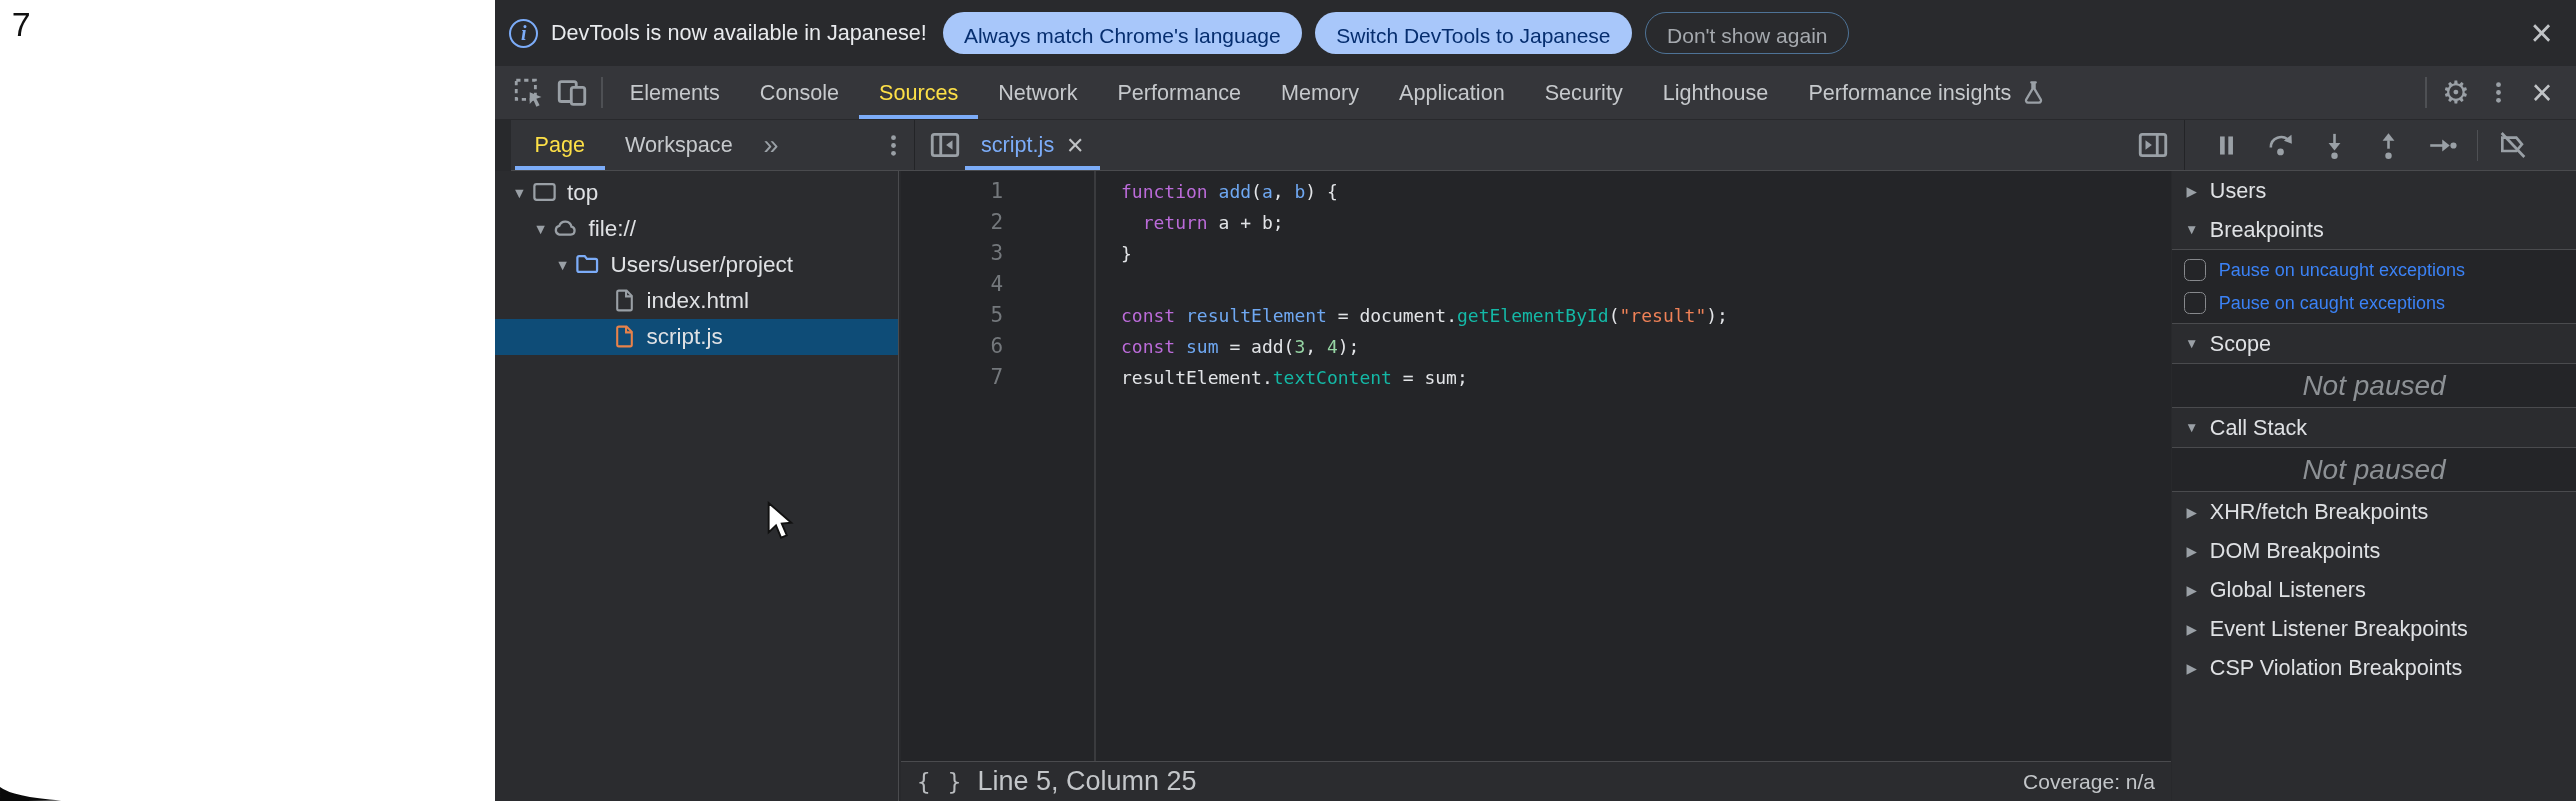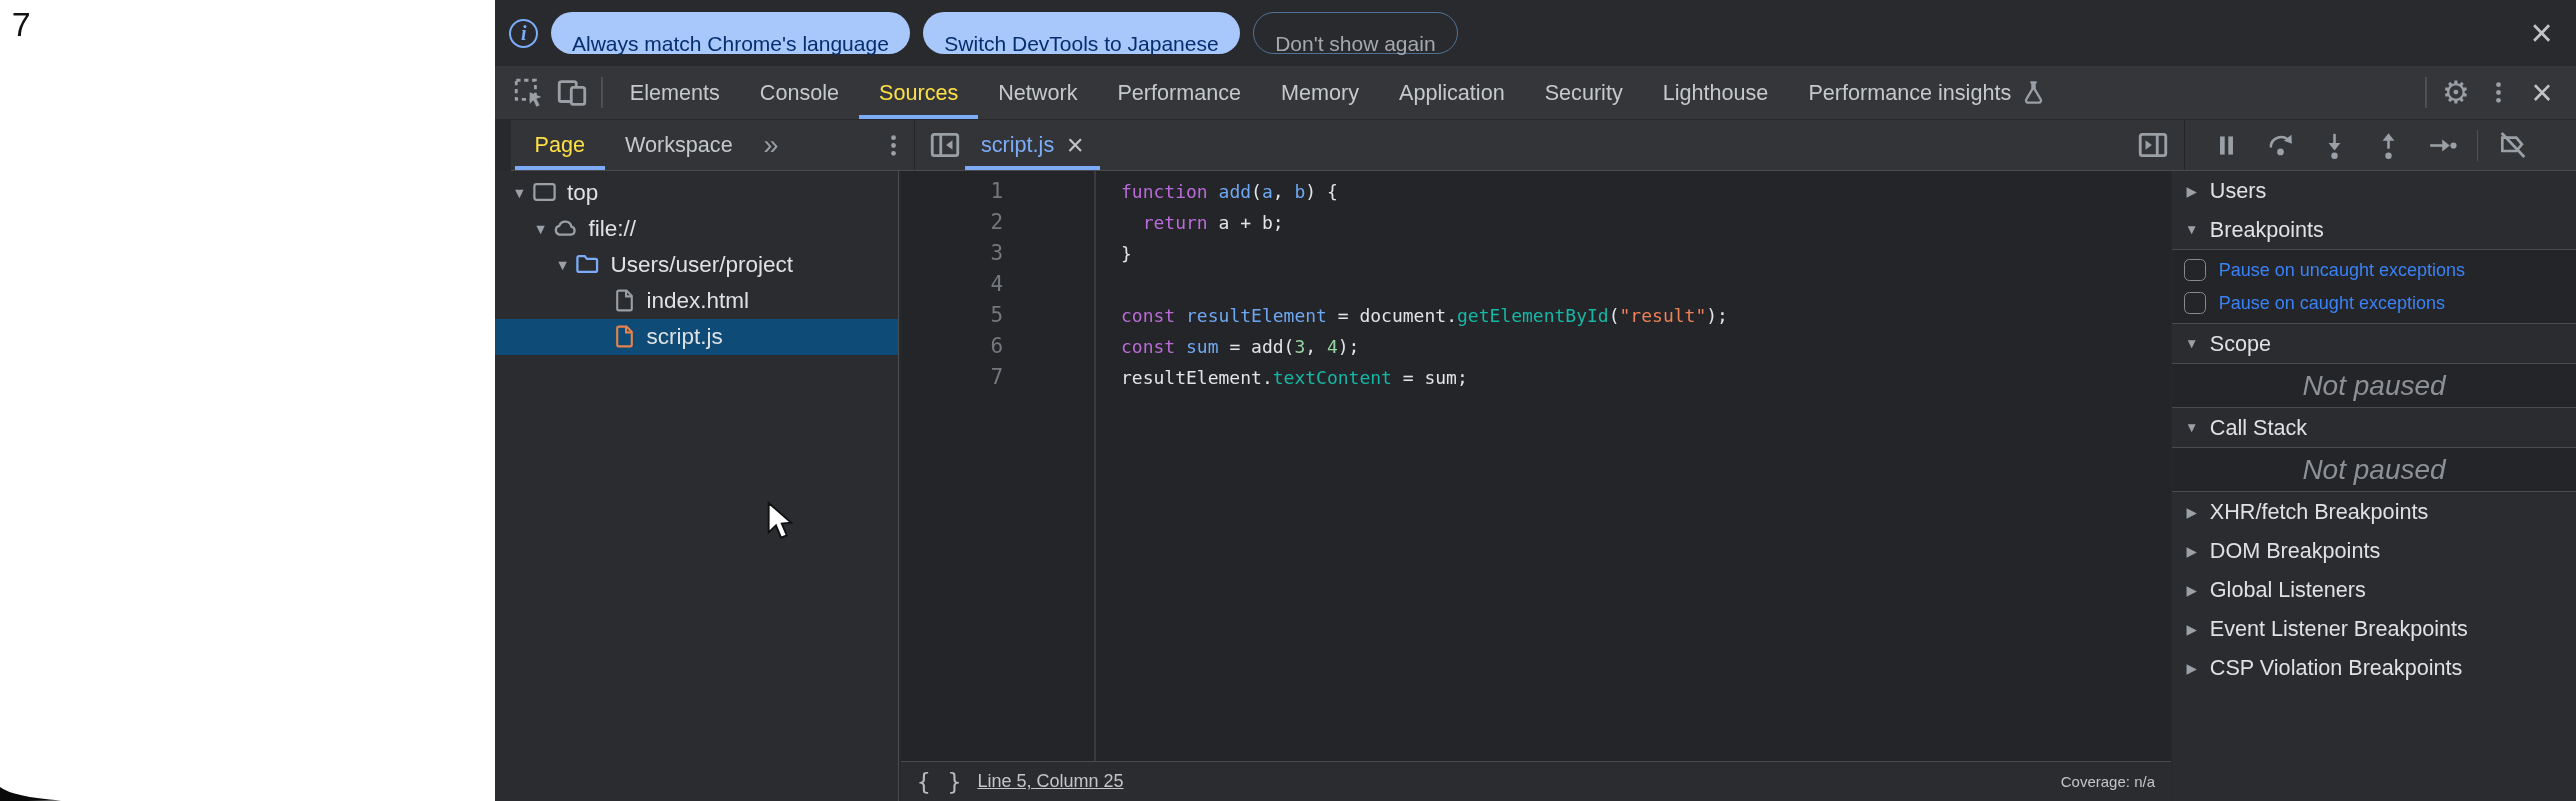--- a/index.html
+++ b/index.html
@@ -12,21 +12,21 @@
   .devtools { position:absolute; left:495px; top:0; right:0; bottom:0; background:#28292c; }
 
   
   .infobar { position:absolute; left:0; top:0; right:0; height:66px; background:#292a2d;
              display:flex; align-items:center; padding:0 23.4px 0 14.4px; gap:12.6px; }
   .info-icon { width:29px; height:29px; border:2.7px solid #7cacf8; border-radius:50%; color:#7cacf8;
                font-size:20px; font-weight:bold; display:flex; align-items:center; justify-content:center;
                font-family:"Liberation Serif",serif; font-style:italic; flex:0 0 auto; }
   .infobar-msg { color:#e8eaed; font-size:21.6px; margin-right:3.6px; white-space:nowrap; }
   .infobar-buttons { display:flex; gap:13.5px; align-items:center; }
-  .ib-btn { height:42px; line-height:39px; border-radius:21.6px; padding:11px 21px; font-size:21px; white-space:nowrap; cursor:default; }
+  .ib-btn { height:42px; line-height:39px; border-radius:21.6px; padding:3px 21px; font-size:21px; white-space:nowrap; cursor:default; }
   .ib-btn.tonal { background:#a8c7fa; color:#062e6f; line-height:42px; }
   .ib-btn.outlined { background:transparent; border:1.8px solid #4e7397; color:#a5a9ae; }
   .infobar-close { margin-left:auto; color:#c0c3c6; font-size:38px; line-height:38px; }
 
   
   .tabbar { position:absolute; left:0; top:66px; right:0; height:54px; background:#35363a;
             border-bottom:1.8px solid #28292c; display:flex; align-items:stretch; padding-left:12.6px; }
   .tabbar .icon-btn { width:43px; display:flex; align-items:center; justify-content:center; color:#9aa0a6; }
   .vdiv { width:1.8px; height:31px; background:#4e5054; align-self:center; margin:0 7.2px; }
   .tabs { display:flex; align-items:stretch; }
@@ -66,22 +66,22 @@
   .gutter .ln { height:31px; line-height:31px; padding-right:10.8px; font-family:"DejaVu Sans Mono",monospace; font-size:21px; color:#74787c; }
   .gutter-border { position:absolute; left:193px; top:0; bottom:40px; width:1.8px; background:#3a3b3e; }
   .code { position:absolute; left:220px; top:5.4px; }
   .code .cl { height:31px; line-height:31px; font-family:"DejaVu Sans Mono",monospace; font-size:18px; white-space:pre; }
   .pl { color:#e2e4e7; } .kw { color:#bb6bd9; } .fn { color:#6fa8f2; }
   .prop { color:#14b8a6; } .str { color:#ef8157; } .num { color:#96d5a4; }
 
   .statusbar { position:absolute; left:0; right:0; bottom:0; height:40px; background:#2b2c2f;
                border-top:1.8px solid #4a4b4e; display:flex; align-items:center; padding:0 16px; gap:14.4px; }
   .braces { font-family:"DejaVu Sans Mono",monospace; font-size:22.5px; color:#b9bcbf; letter-spacing:1.8px; }
-  .status-text { font-size:18px; color:#c3c6c9;text-decoration:underline; }
-  .coverage { margin-left:auto; font-size:15px; color:#c3c6c9; }
+  .status-text { font-size:27px; color:#c3c6c9; }
+  .coverage { margin-left:auto; font-size:21px; color:#c3c6c9; }
 
   .sidebar { position:absolute; left:1677px; top:0; bottom:0; width:404px; background:#2b2c2f; }
   .sec-head { height:39px; display:flex; align-items:center; padding-left:10.8px; gap:9px; font-size:21.6px; color:#dfe1e4; }
   .sec-head .arrow { width:18px; font-size:13.5px; color:#9aa0a6; text-align:center; }
   .sec-content { background:#242528; border-top:1.8px solid #4a4b4e; border-bottom:1.8px solid #4a4b4e; }
   .cb-row { height:33px; display:flex; align-items:center; padding-left:11.7px; gap:12.6px; }
   .checkbox { width:22.5px; height:22.5px; border:1.8px solid #87898d; border-radius:5.4px; background:transparent; flex:0 0 auto; }
   .cb-label { font-size:18px; color:#3b82f6; }
   .not-paused { height:43px; display:flex; align-items:center; justify-content:center;
                 font-size:28px; font-style:italic; color:#8d9195; }
@@ -97,20 +97,21 @@
 
 <div class="page-badge">7</div>
 <svg class="corner-cursor" width="63" height="14.4" viewBox="0 0 70 16">
     <path d="M0 0 Q14 11 68 15 L0 16 Z" fill="#0a0a0a"></path>
   </svg>
 
 <div class="devtools">
 
   <div class="infobar">
     <span class="info-icon">i</span>
+    <span class="infobar-msg">DevTools is now available in Japanese!</span>
     <div class="infobar-buttons" id="infobar-buttons">
         <span class="ib-btn tonal">Always match Chrome's language</span>
         <span class="ib-btn tonal">Switch DevTools to Japanese</span>
         <span class="ib-btn outlined">Don't show again</span>
       </div>
     <span class="infobar-close">×</span>
   </div>
 
   <div class="tabbar">
     <span class="icon-btn" id="ic-inspect">

